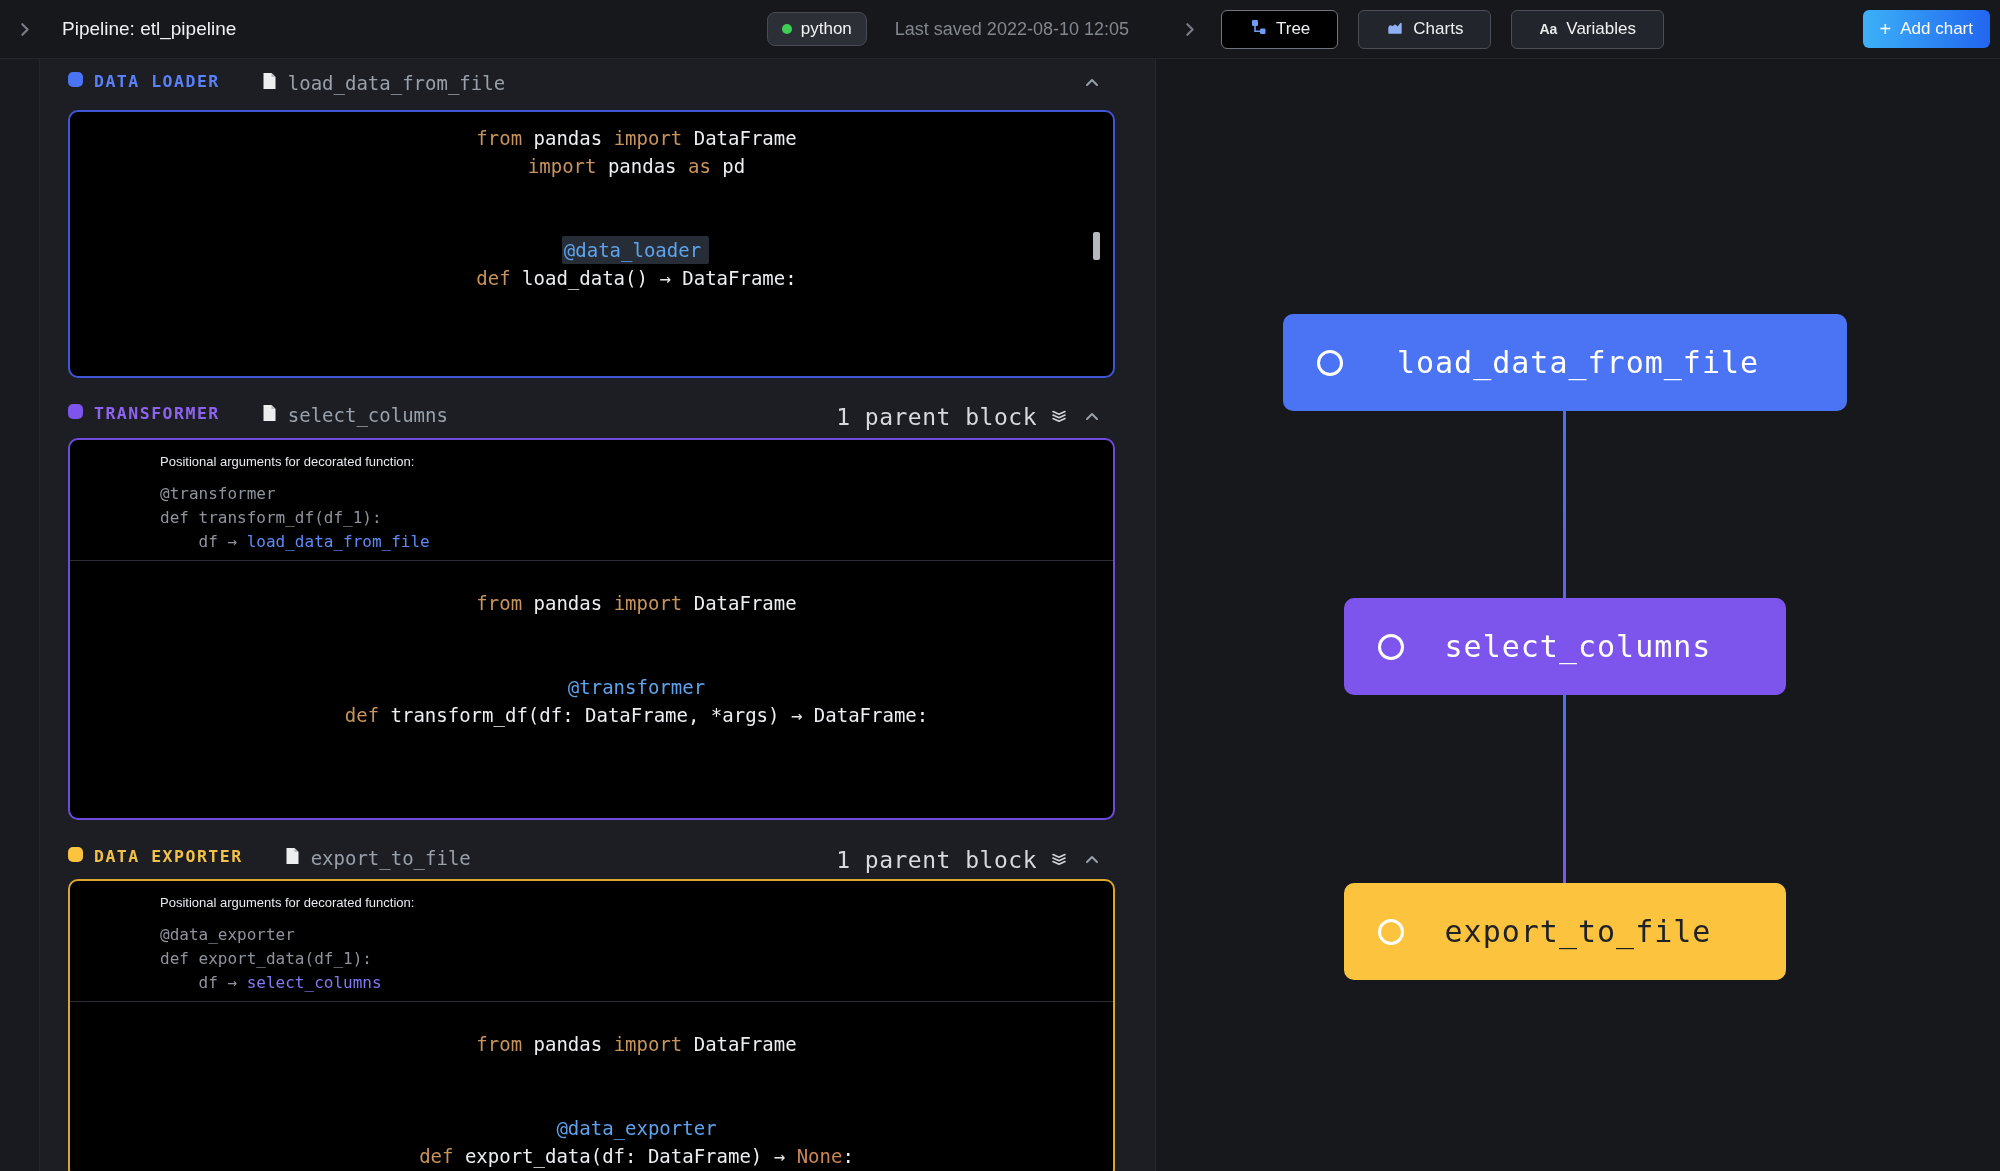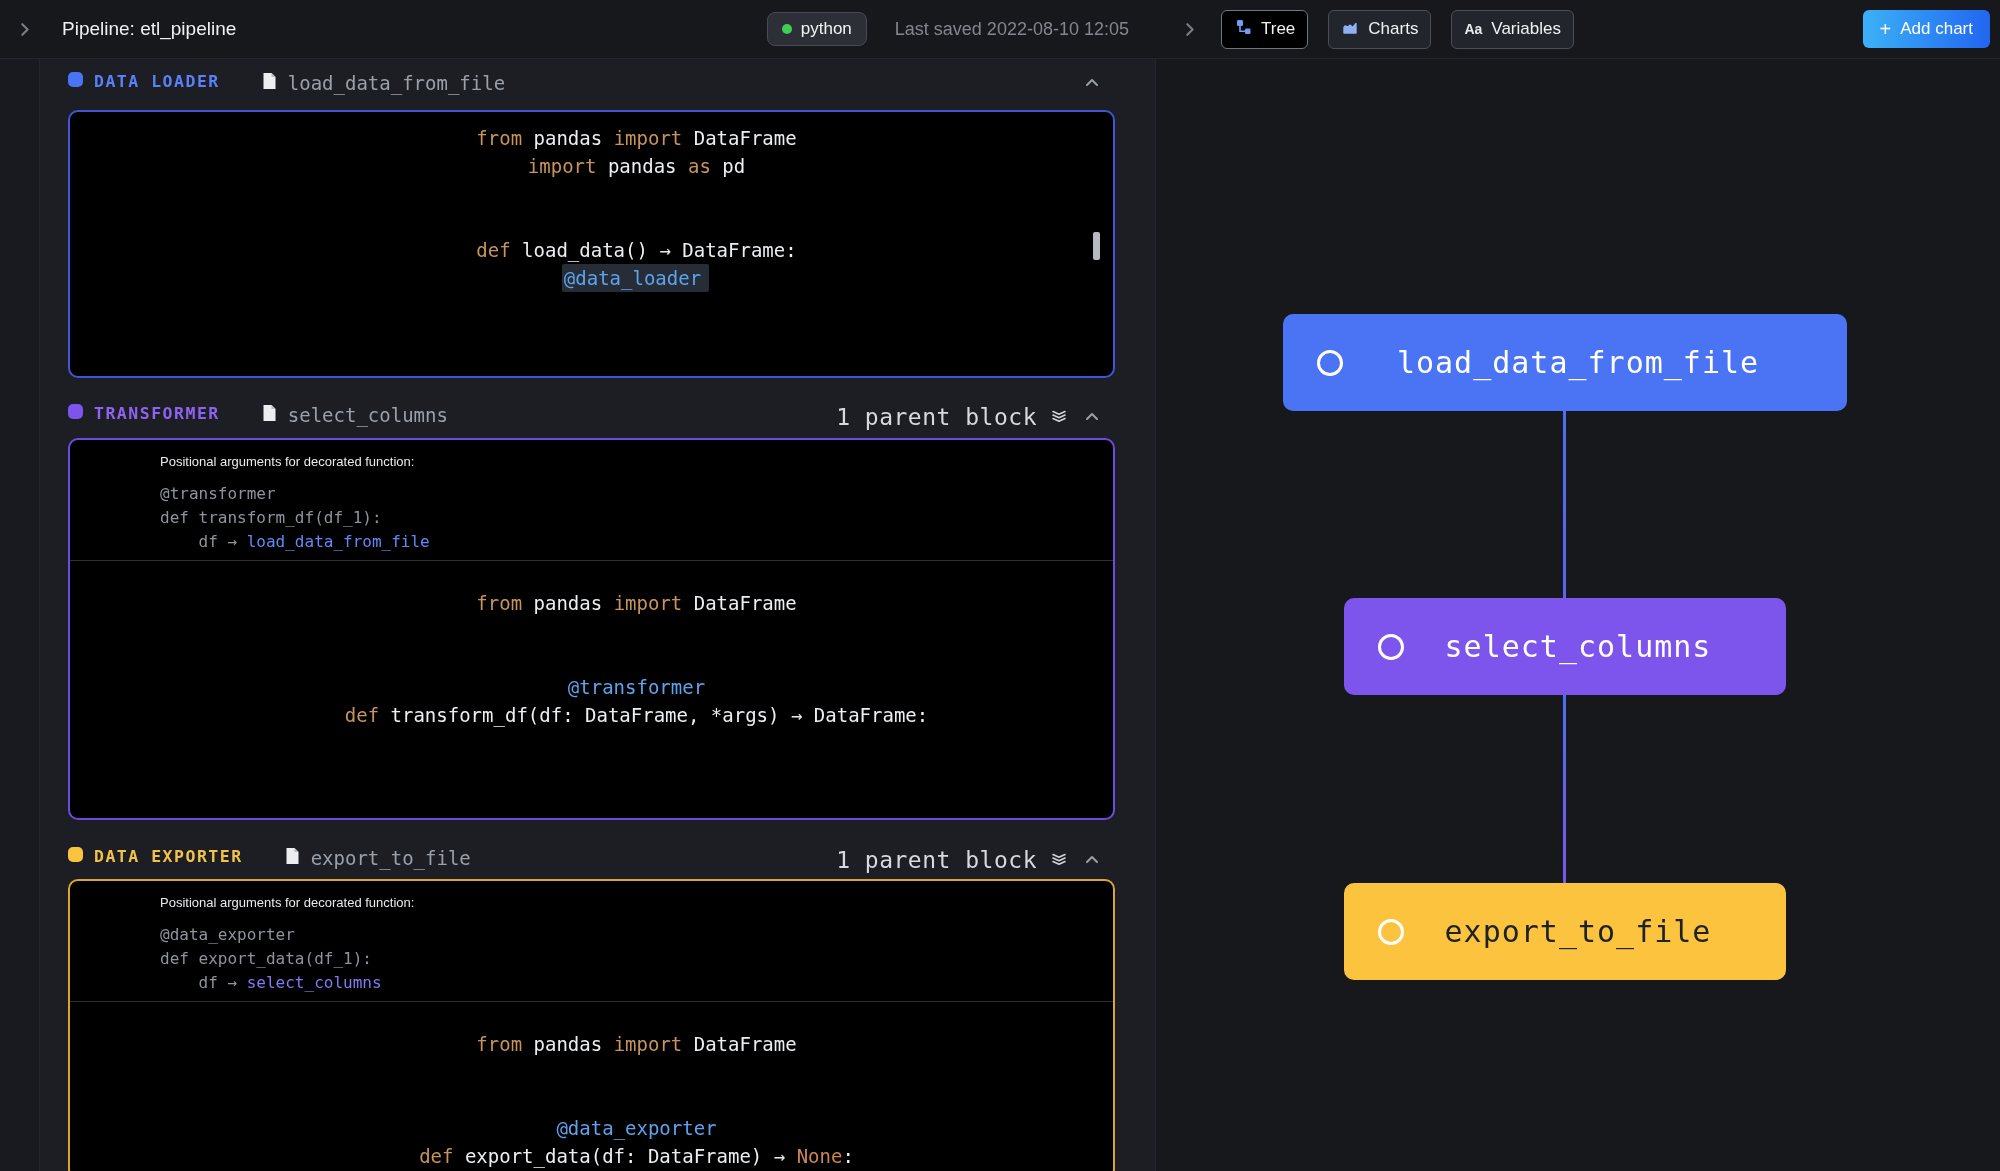--- a/index.html
+++ b/index.html
@@ -14,21 +14,21 @@
   .hdr-left { width:1155px; display:flex; align-items:center; padding-left:14px; }
   .hdr-right { flex:1; display:flex; align-items:center; padding:0 10px 0 24px; }
   .chev-btn { display:flex; align-items:center; justify-content:center; width:22px; height:22px; cursor:pointer; }
   .pipeline-title { font-size:19px; color:#eef0f3; margin-left:26px; }
   .hdr-spacer { flex:1; }
   .lang-badge { display:flex; align-items:center; gap:9px; background:#2c2f36; border:1px solid #474a52;
     border-radius:8px; padding:6px 14px; font-size:17px; color:#f2f3f5; margin-right:28px; }
   .lang-dot { width:10px; height:10px; border-radius:50%; background:#3ecf54; }
   .last-saved { font-size:18px; color:#82868e; margin-right:26px; }
   .tabs { display:flex; gap:20px; margin-left:20px; }
-  .tab { display:flex; align-items:center; gap:9px; padding:7px 12px; border-radius:6px; font-size:17px;
+  .tab { display:flex; align-items:center; gap:9px; padding:7px 27px; border-radius:6px; font-size:17px;
     color:#f0f1f3; background:#22252b; border:1px solid #4b4e55; cursor:pointer; }
   .tab.active { background:#000; border-color:#70747c; }
   .tab .aa { font-size:14px; font-weight:700; color:#e8eaec; }
   .add-chart { display:flex; align-items:center; gap:9px; padding:9px 17px; border-radius:6px; border:none;
     font-size:17px; color:#fff; background:linear-gradient(90deg,#3cb1f7,#2166f0); cursor:pointer;
     font-family:"Liberation Sans",sans-serif; }
   .add-chart .plus { font-size:20px; font-weight:300; line-height:1; }
   
   .content { display:flex; height:1112px; }
   .rail { width:40px; background:#181a1f; border-right:1px solid #23252b; padding-top:0; }
@@ -168,22 +168,22 @@
               </svg>
           </span>
         </span>
       </div>
       <div class="code-block" id="block1" style="border-color: rgb(65, 85, 214);">
         <div class="code-area">
             <div class="code-row"><span class="tok-kw">from</span><span class="tok-id"> pandas </span><span class="tok-kw">import</span><span class="tok-id"> DataFrame</span></div>
             <div class="code-row"><span class="tok-kw">import</span><span class="tok-id"> pandas </span><span class="tok-kw">as</span><span class="tok-id"> pd</span></div>
             <div class="code-row"></div>
             <div class="code-row"></div>
+            <div class="code-row"><span class="hl"><span class="tok-dec">@data_loader</span></span></div>
             <div class="code-row"><span class="tok-kw">def</span><span class="tok-id"> load_data() </span><span class="tok-arw">→</span><span class="tok-id"> DataFrame:</span></div>
-            <div class="code-row"><span class="hl"><span class="tok-dec">@data_loader</span></span></div>
           </div>
         <div class="scroll-thumb"></div>
       </div>
 
       <div class="sec-hdr" id="sec2">
         <span class="sec-dot" style="background: rgb(125, 85, 236);"></span>
         <span class="sec-type" style="color: rgb(143, 99, 242);">TRANSFORMER</span>
         <span class="sec-file">
           <span>
             <svg width="15" height="18" viewBox="0 0 15 18">

